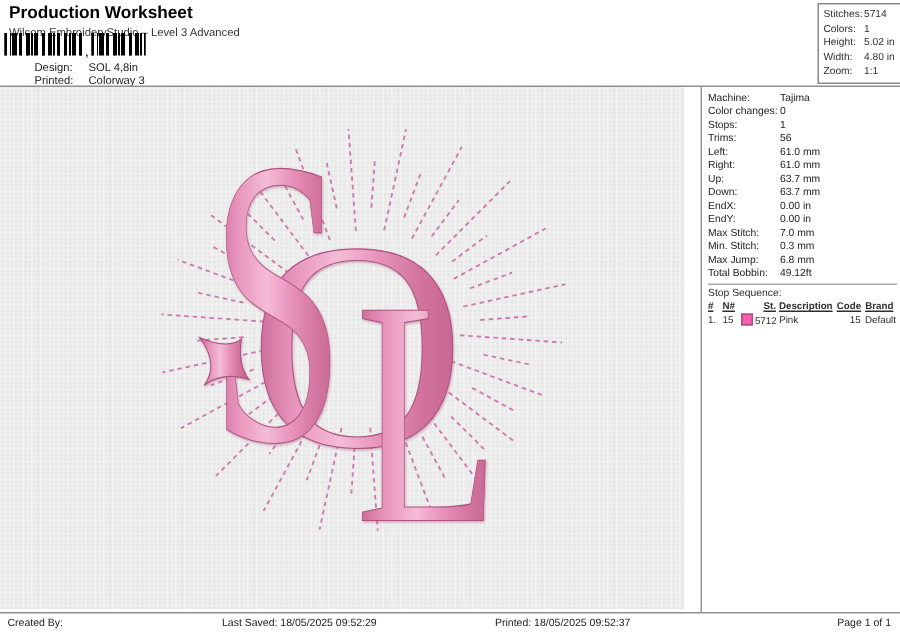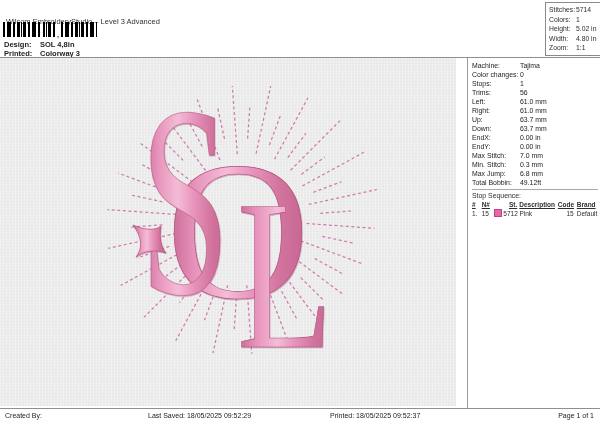--- a/index.html
+++ b/index.html
@@ -11,21 +11,21 @@
   .title{left:6px;top:3px;font-size:11.5px;font-weight:bold;color:#000;}
   .subtitle{left:6px;top:17px;font-size:7.5px;color:#333;}
   .barcode{left:3px;top:22px;width:94px;height:15px;display:flex;align-items:stretch;}
   .bars{height:100%;
     background-image:
       repeating-linear-gradient(90deg,#000 0 2px,rgba(0,0,0,0) 2px 5px),
       repeating-linear-gradient(90deg,#000 0 1px,rgba(0,0,0,0) 1px 3.6px);}
   .bars.b1{width:52px;}
   .bars.b2{width:36px;}
   .bc-comma{width:6px;font-size:9px;color:#000;align-self:flex-end;line-height:5px;text-align:center;}
-  .meta-row{left:4px;font-size:7.5px;color:#222;font-weight:bold;}
+  .meta-row{left:23px;font-size:7.5px;color:#222;}
   .meta-label{display:inline-block;width:36px;}
   .hline{left:0;width:600px;border-top:1px solid #8f8f8f;height:0;}
 
   
   .stats-box{left:545px;top:2px;width:52px;height:50px;border:1px solid #8a8a8a;
              padding:2px 0 0 3px;box-sizing:content-box;background:#fff;}
   .stats-row{font-size:6.8px;line-height:9.6px;white-space:nowrap;}
   .stats-row .lbl{display:inline-block;width:27px;}
 
   
@@ -56,20 +56,21 @@
 
   
   .footer-line{left:0;top:408px;width:600px;border-top:1px solid #8f8f8f;height:0;}
   .footer-item{top:412px;font-size:7px;color:#222;white-space:nowrap;}
 </style>
 </head>
 <body>
 
 <div class="page">
 
+  <div class="abs title">Production Worksheet</div>
   <div class="abs subtitle">Wilcom EmbroideryStudio – Level 3 Advanced</div>
 
   <div class="abs barcode">
     <div class="bars b1"></div>
     <div class="bc-comma">,</div>
     <div class="bars b2"></div>
   </div>
 
   <div class="abs meta-row" style="top:40px;">
     <span class="meta-label">Design:</span><span>SOL 4,8in</span>

